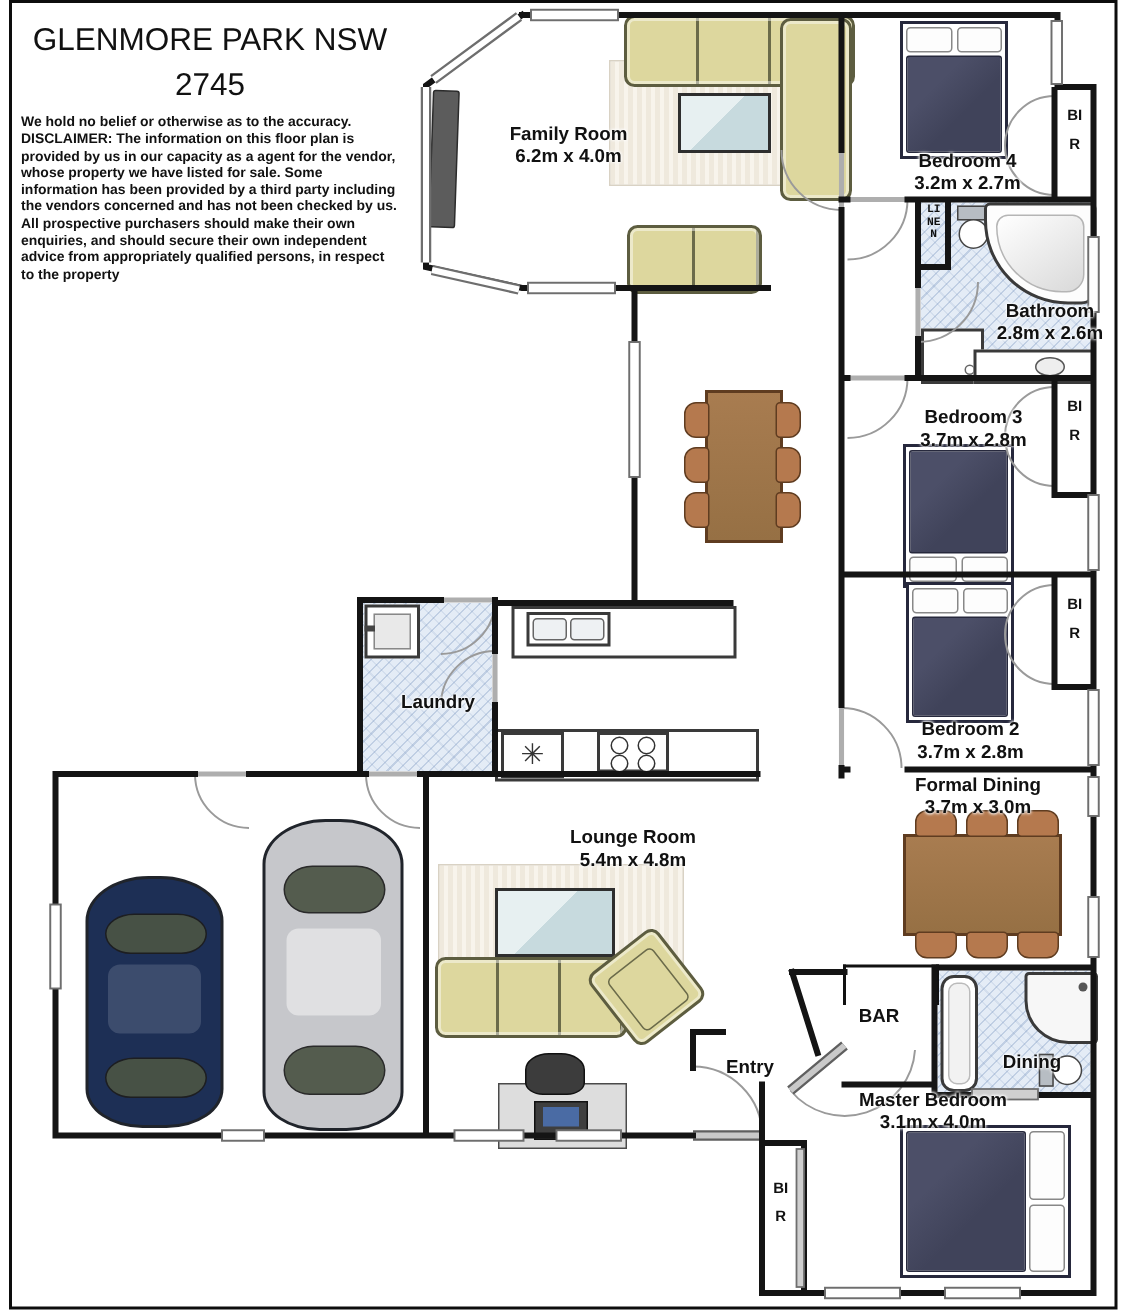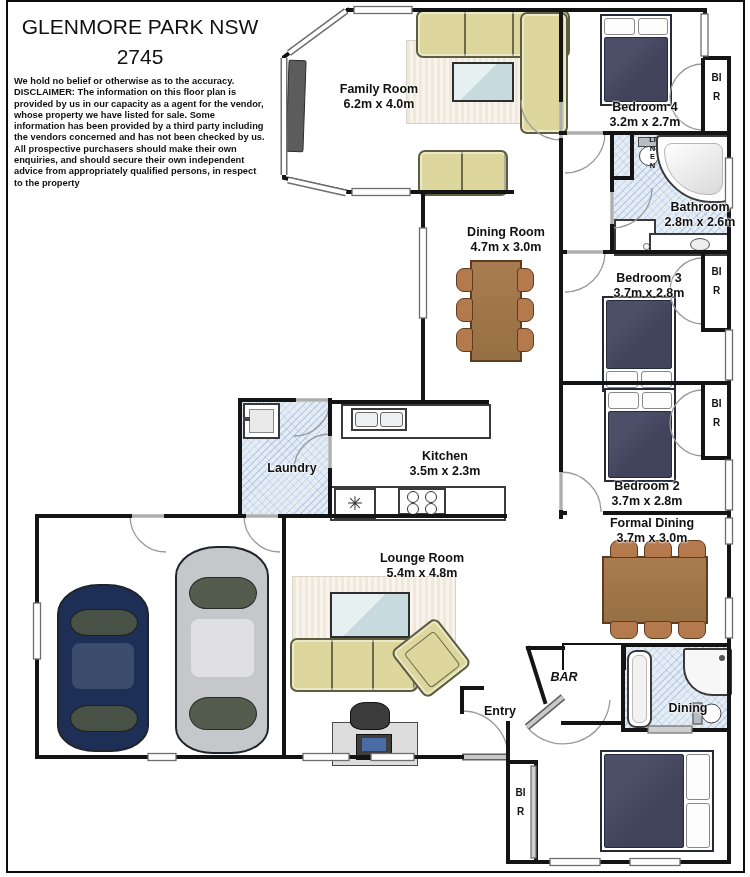--- a/index.html
+++ b/index.html
@@ -243,56 +243,52 @@
       <span class="rd">6.2m x 4.0m</span>
     </div>
   <div class="room-label" style="left:573px;top:100px;">
     <span class="rn">Bedroom 4</span>
       <span class="rd">3.2m x 2.7m</span>
     </div>
   <div class="room-label" style="left:628px;top:200px;">
     <span class="rn">Bathroom</span>
       <span class="rd">2.8m x 2.6m</span>
     </div>
-  <div class="room-label" style="left:434px;top:225px;">
-    <span class="rn">Dining Room</span>
-      <span class="rd">4.7m x 3.0m</span>
-    </div>
   <div class="room-label" style="left:577px;top:271px;">
     <span class="rn">Bedroom 3</span>
       <span class="rd">3.7m x 2.8m</span>
     </div>
   <div class="room-label" style="left:575px;top:479px;">
     <span class="rn">Bedroom 2</span>
       <span class="rd">3.7m x 2.8m</span>
     </div>
   <div class="room-label" style="left:220px;top:461px;">
     <span class="rn">Laundry</span>
       <span class="rd"></span>
     </div>
-  <div class="room-label" style="left:373px;top:449px;">
-    <span class="rn">Kitchen</span>
-      <span class="rd">3.5m x 2.3m</span>
-    </div>
   <div class="room-label" style="left:350px;top:551px;text-align:center;">
     <span class="rn">Lounge Room</span>
       <span class="rd">5.4m x 4.8m</span>
     </div>
   <div class="room-label" style="left:580px;top:516px;">
     <span class="rn">Formal Dining</span>
       <span class="rd">3.7m x 3.0m</span>
     </div>
-  <div class="room-label" style="left:492px;top:670px;font-style:italic;">
+  <div class="room-label" style="left:514px;top:670px;">
     <span class="rn">BAR</span>
     </div>
   <div class="room-label" style="left:428px;top:704px;">
     <span class="rn">Entry</span>
     </div>
   <div class="room-label" style="left:616px;top:701px;">
     <span class="rn">Dining</span>
+    </div>
+  <div class="room-label" style="left:550px;top:726px;">
+    <span class="rn">Master Bedroom</span>
+      <span class="rd">3.1m x 4.0m</span>
     </div>
 
   <div class="vtext" style="left:710px;top:68px;">BIR</div>
   <div class="vtext" style="left:710px;top:262px;">BIR</div>
   <div class="vtext" style="left:710px;top:394px;">BIR</div>
   <div class="vtext" style="left:514px;top:783px;">BIR</div>
-  <div class="vtext linen" style="left:648px;top:136px;">LINEN</div>
+  <div class="vtext linen" style="left:618px;top:136px;font-family:Liberation Mono, monospace;">LINEN</div>
 </div>
 
 </body></html>

